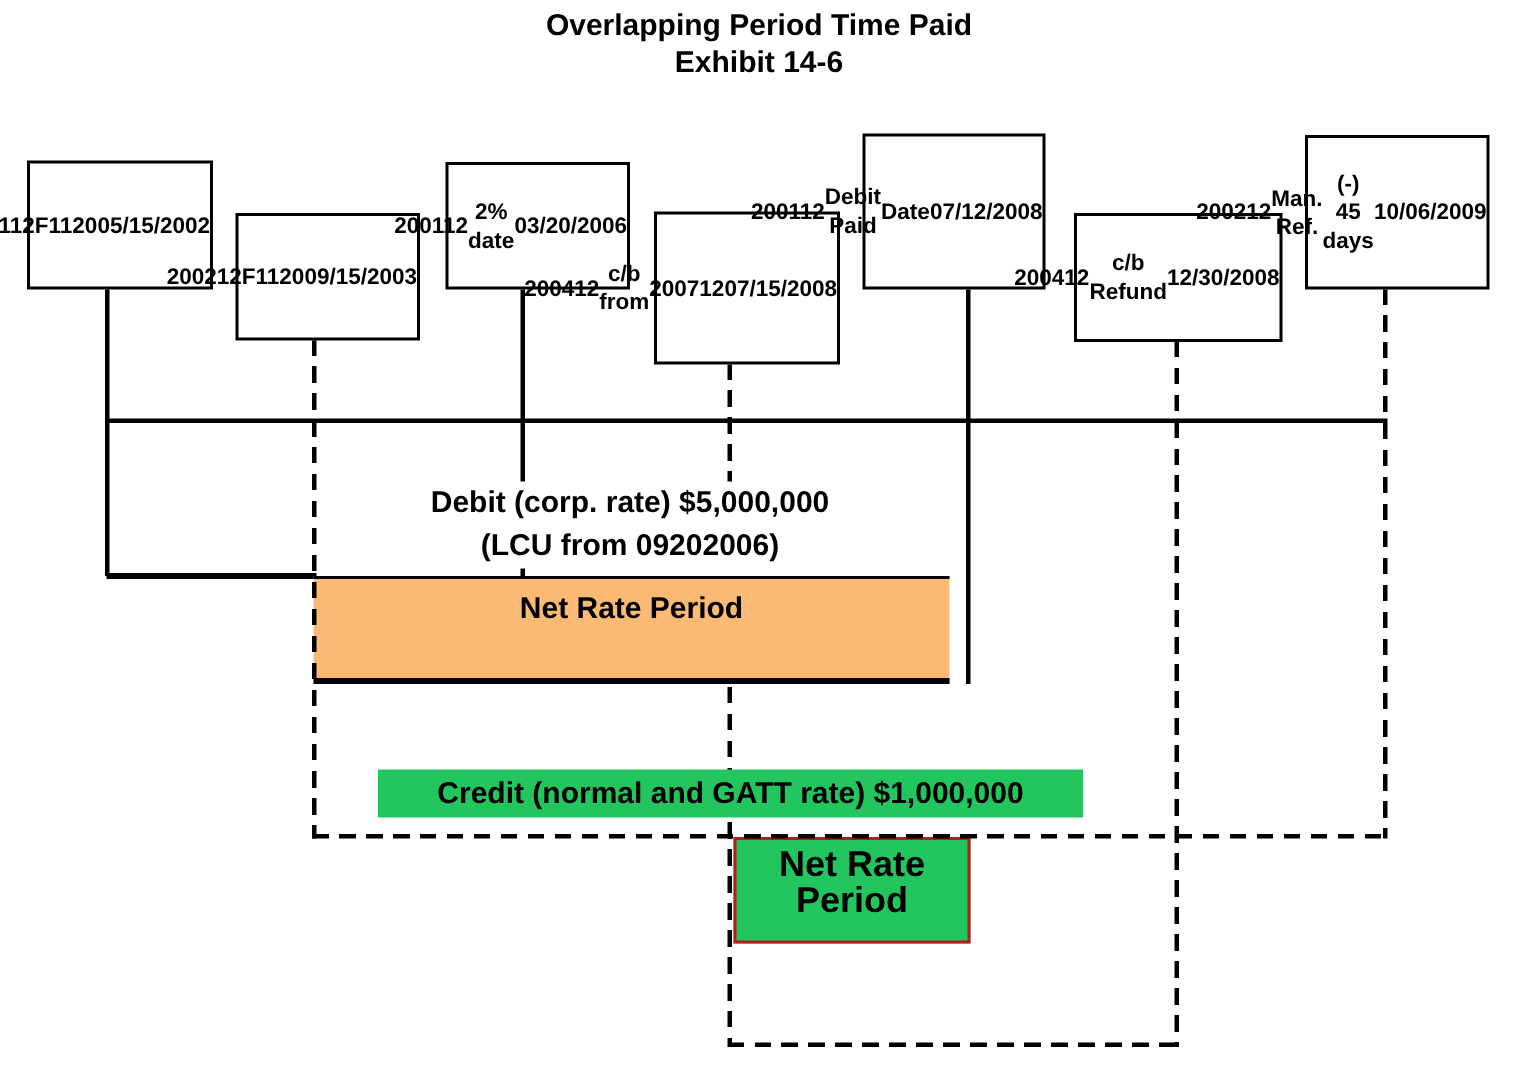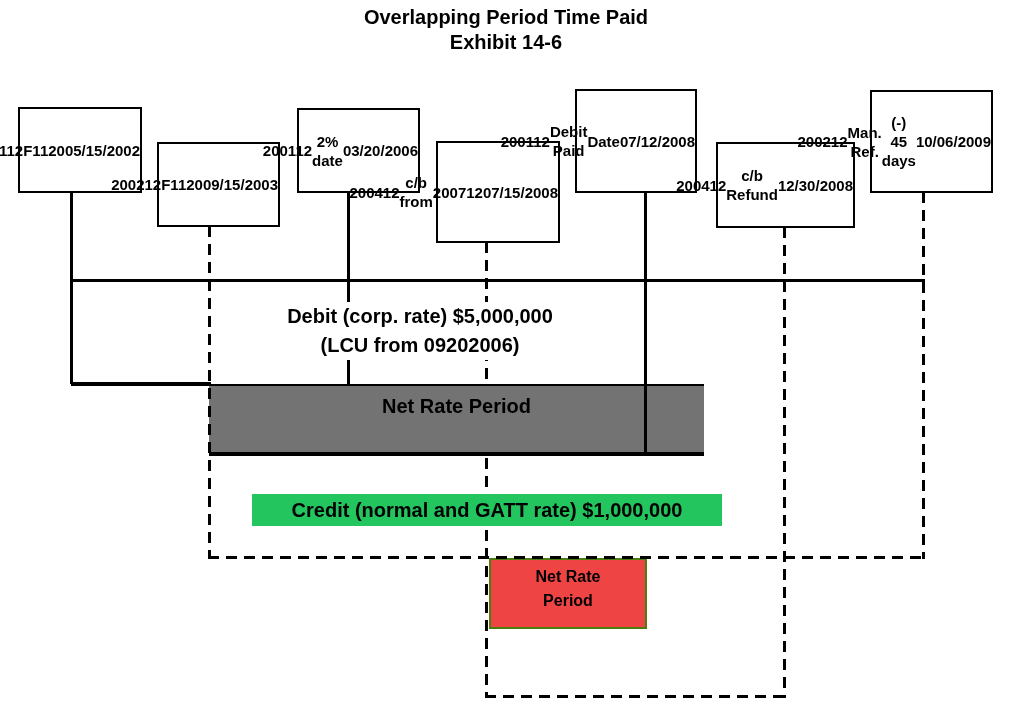--- a/index.html
+++ b/index.html
@@ -18,31 +18,31 @@
     text-align:center; font-size:15px; line-height:19px; z-index:4;
   }
   .vl { position:absolute; width:3px; z-index:1; }
   .vl.solid { background:#000; }
   .vl.dash  { background:repeating-linear-gradient(to bottom,#000 0 11px,transparent 11px 18px); }
   .hl { position:absolute; height:3px; z-index:1; }
   .hl.solid { background:#000; }
   .hl.dash  { background:repeating-linear-gradient(to right,#000 0 11px,transparent 11px 18px); }
   .z3 { z-index:3; }
   .gray1 {
-    position:absolute; left:209px; top:384px; width:495px; height:72px;
-    box-sizing:border-box; background:#737373;
+    position:absolute; left:209px; top:384px; width:424px; height:72px;
+    box-sizing:border-box; background:#fdba74;
     border-top:2px solid #000; border-bottom:4px solid #000;
     text-align:center; font-size:20px; line-height:24px; padding-top:8px; z-index:2;
   }
   .gray2 {
     position:absolute; left:489px; top:558px; width:158px; height:71px;
-    box-sizing:border-box; background:#ef4444; border:2px solid #4d7c0f;
-    text-align:center; font-size:16px; line-height:24px; padding-top:5px; z-index:2;
+    box-sizing:border-box; background:#22c55e; border:2px solid #b91c1c;
+    text-align:center; font-size:24px; line-height:24px; padding-top:5px; z-index:2;
   }
-  .ann { position:absolute; text-align:center; font-size:20px; z-index:4; }
+  .ann { position:absolute; text-align:center; font-size:20px; z-index:4;margin-top:19px; }
   .ann.debit   { left:240px; top:302px; width:360px; height:58px; line-height:29px; background:#fff; }
   .ann.credit1 { left:252px; top:494px; width:470px; height:32px; line-height:32px; background:#22c55e; }
   .ann.credit2 { left:477px; top:637px; width:320px; line-height:26px; background:transparent; }
 </style>
 </head>
 <body>
 
 <div class="canvas">
 
   <div class="title">

